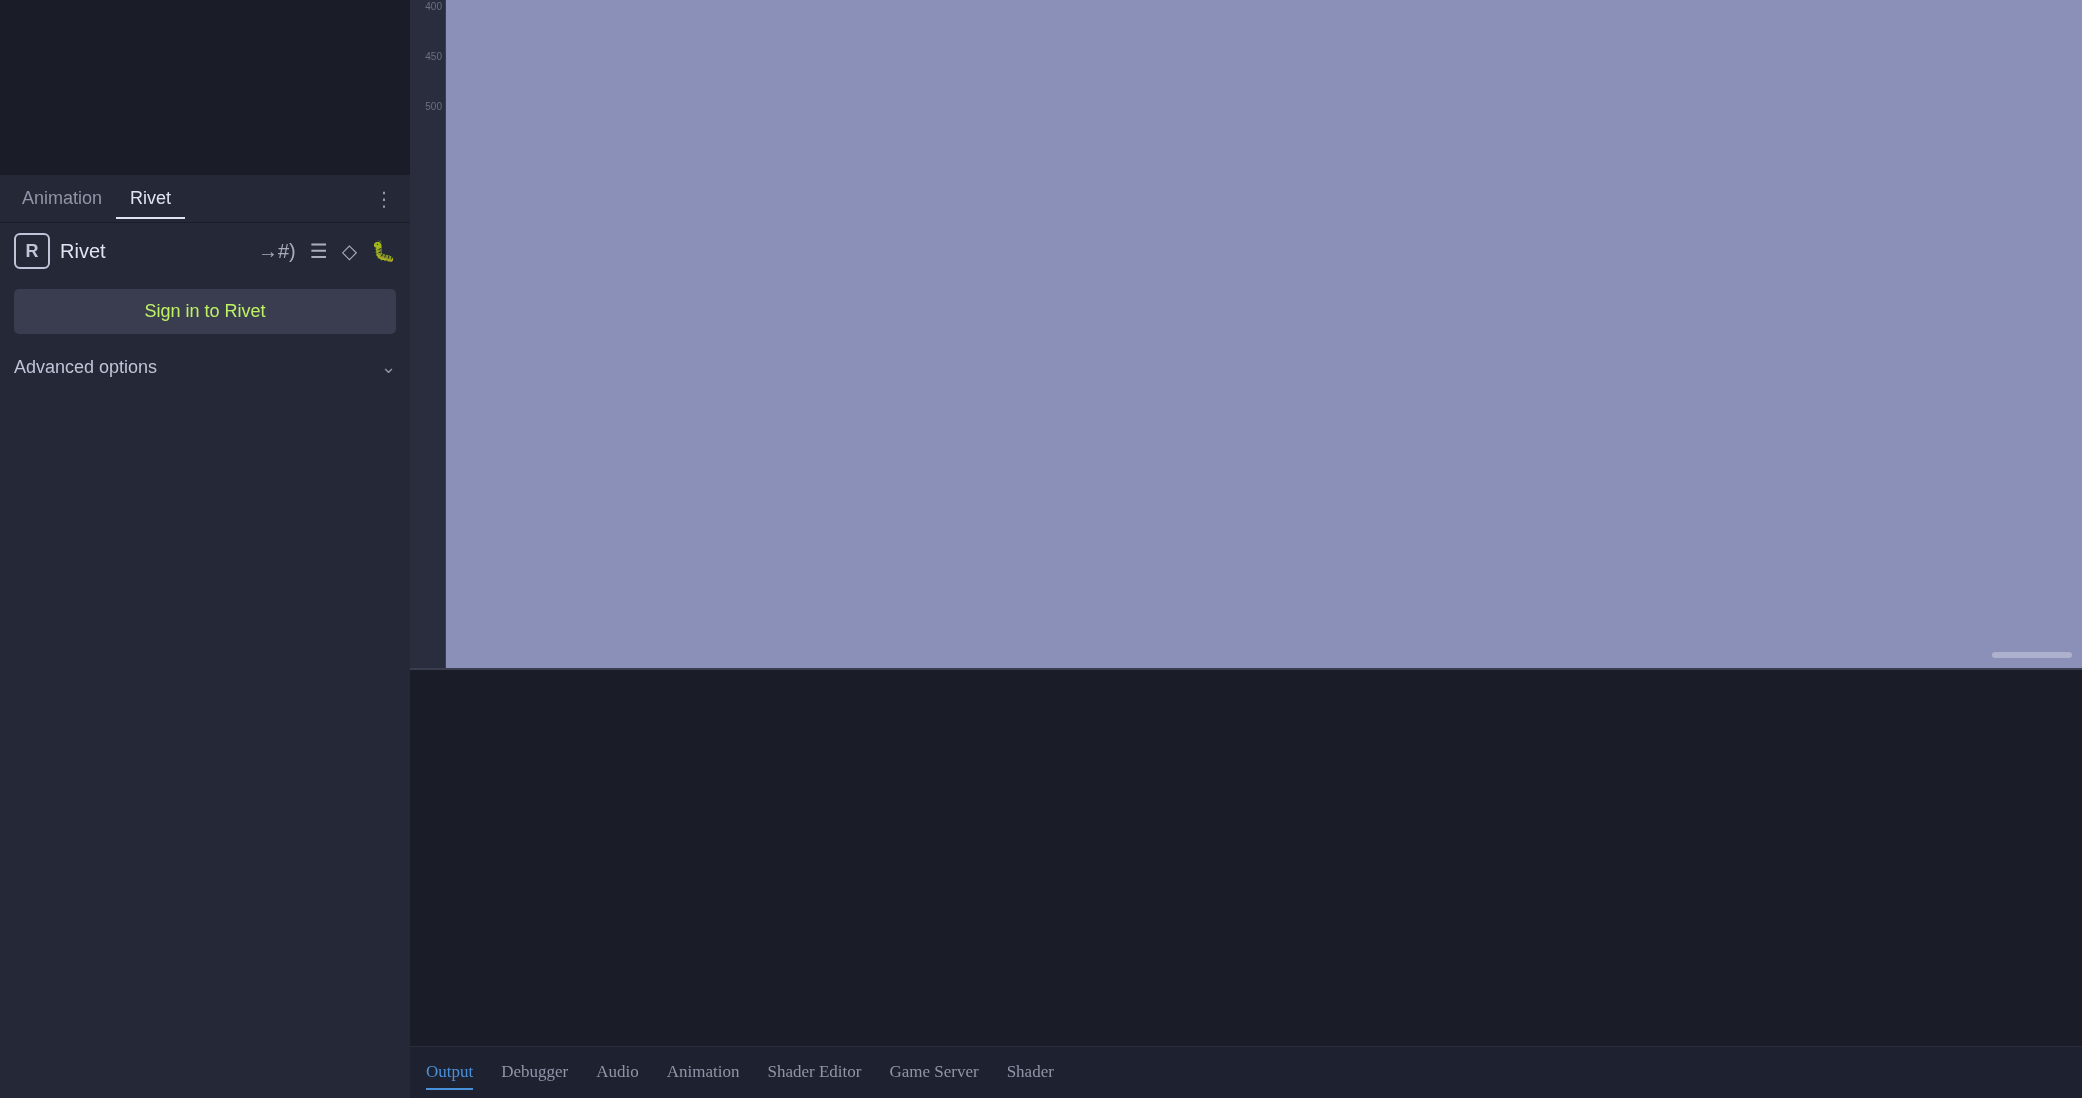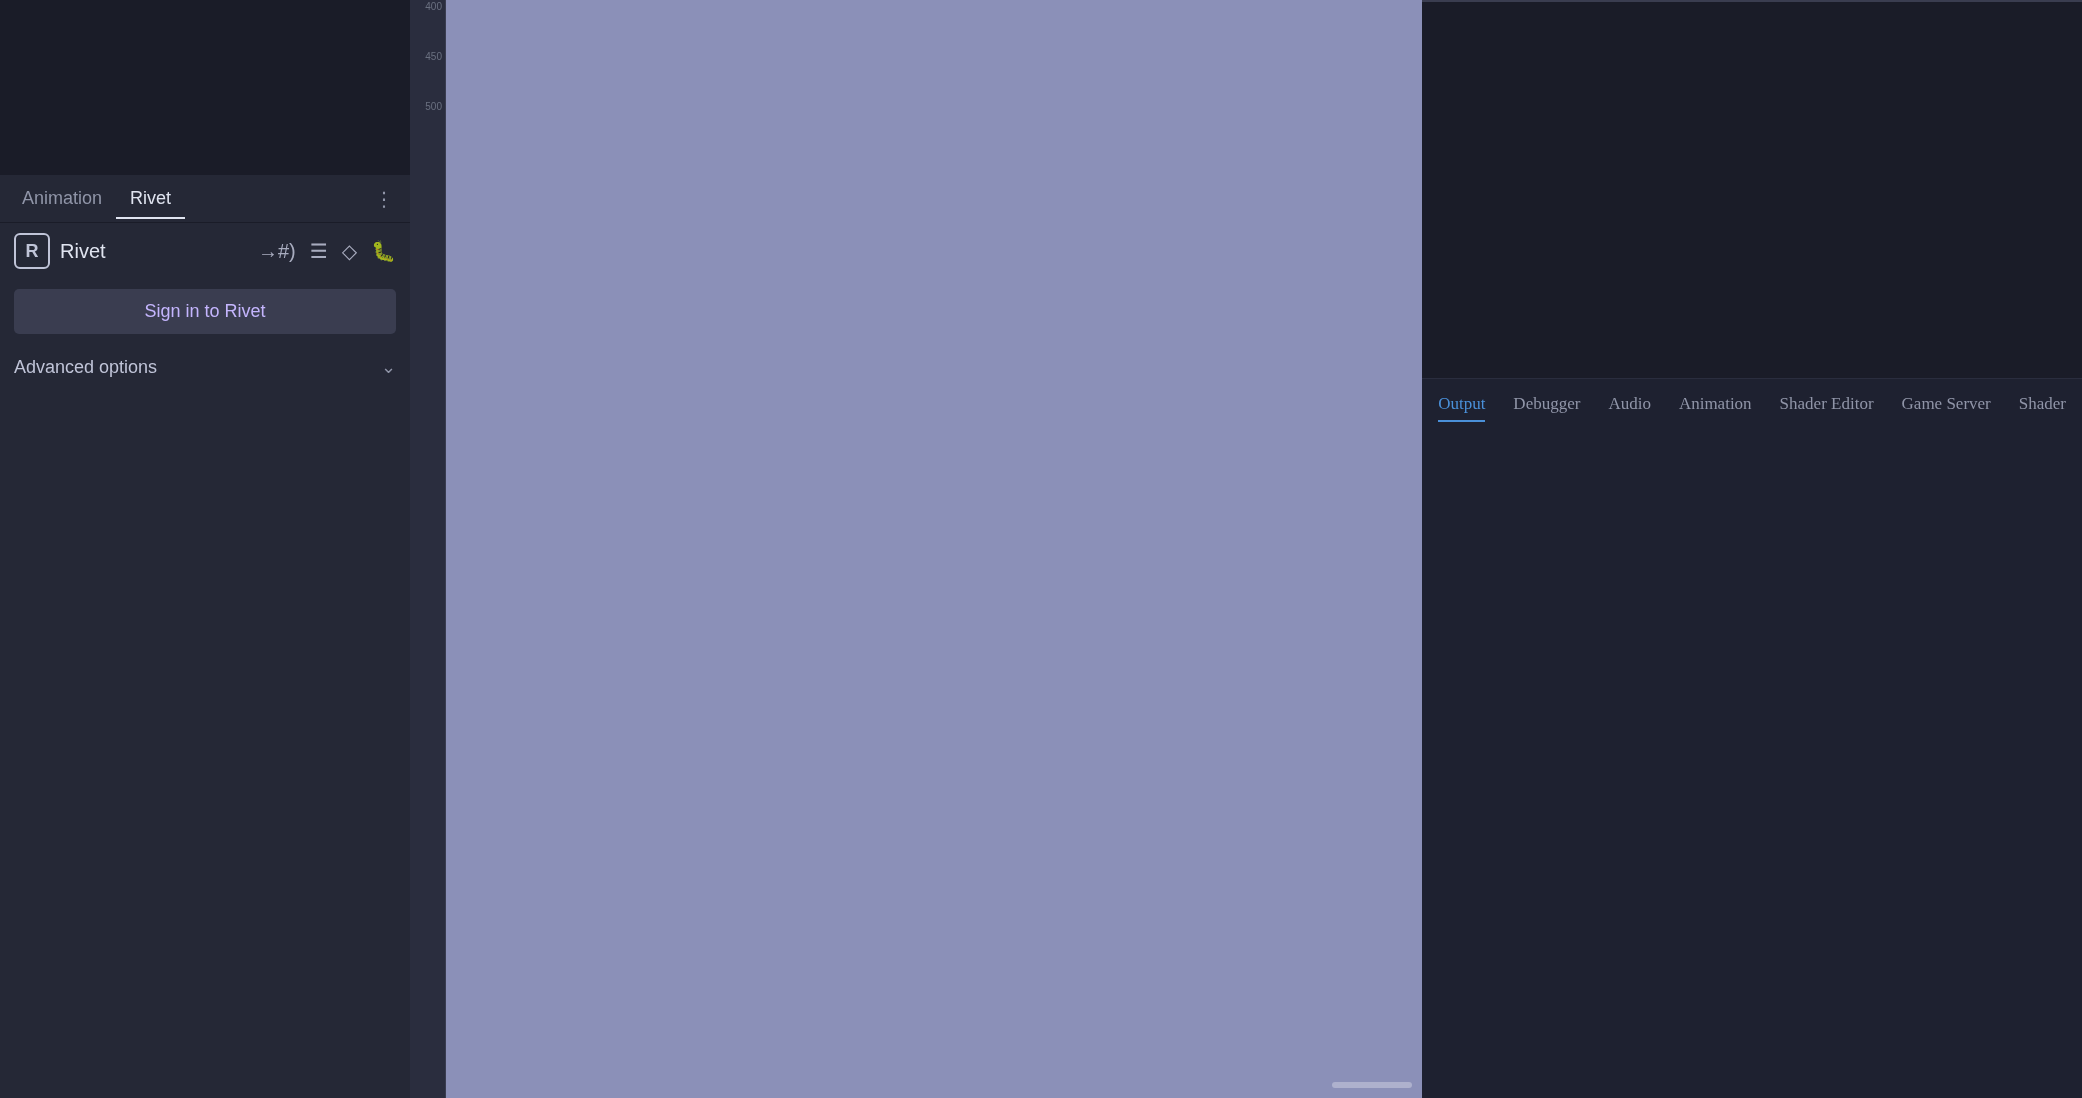--- a/index.html
+++ b/index.html
@@ -104,21 +104,21 @@
     .rivet-icon {
       color: #c0c4d8;
       font-size: 20px;
       cursor: pointer;
       opacity: 0.85;
     }
 
     .sign-in-btn {
       margin: 10px 14px;
       background: #3a3d50;
-      color: #c4b5fd;
+      color: #bef264;
       border: none;
       border-radius: 5px;
       padding: 12px;
       font-size: 18px;
       text-align: center;
       cursor: pointer;
       width: calc(100% - 28px);
     }
 
     .advanced-options {
@@ -138,21 +138,21 @@
 
     .left-content-area {
       flex: 1;
       background: #252836;
     }
 
     
     .right-panel {
       flex: 1;
       display: flex;
-      flex-direction: row;
+      flex-direction: column;
       height: 100%;
       text-align: right;
     }
 
     
     .viewport-area {
       flex: 1;
       display: flex;
       position: relative;
       overflow: hidden;

